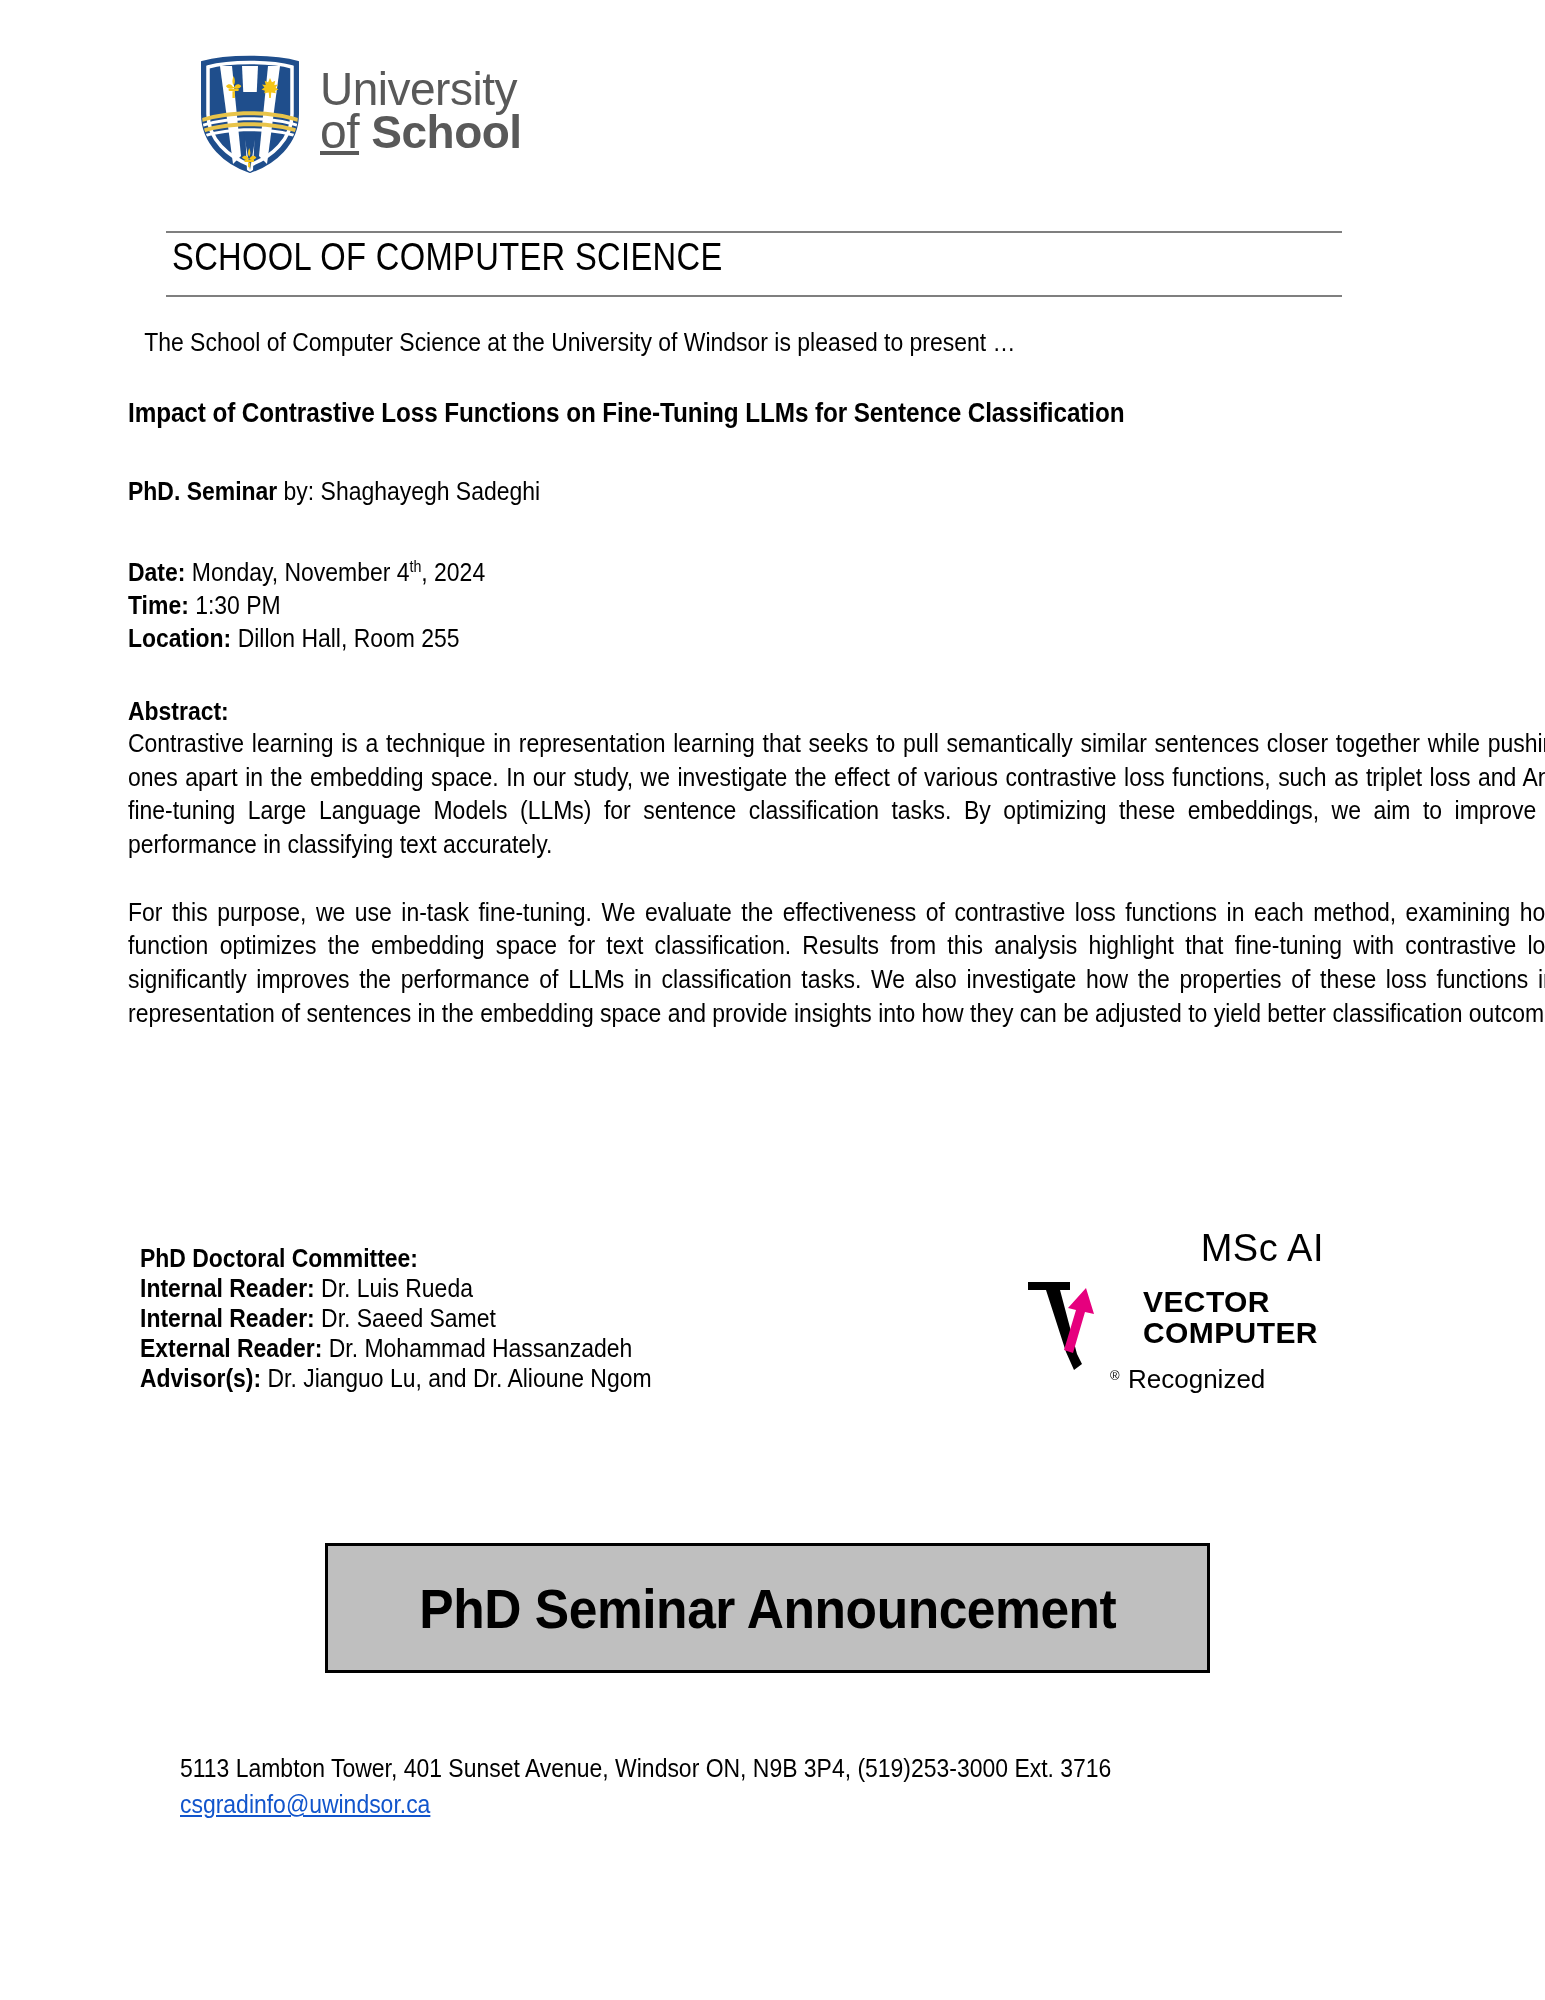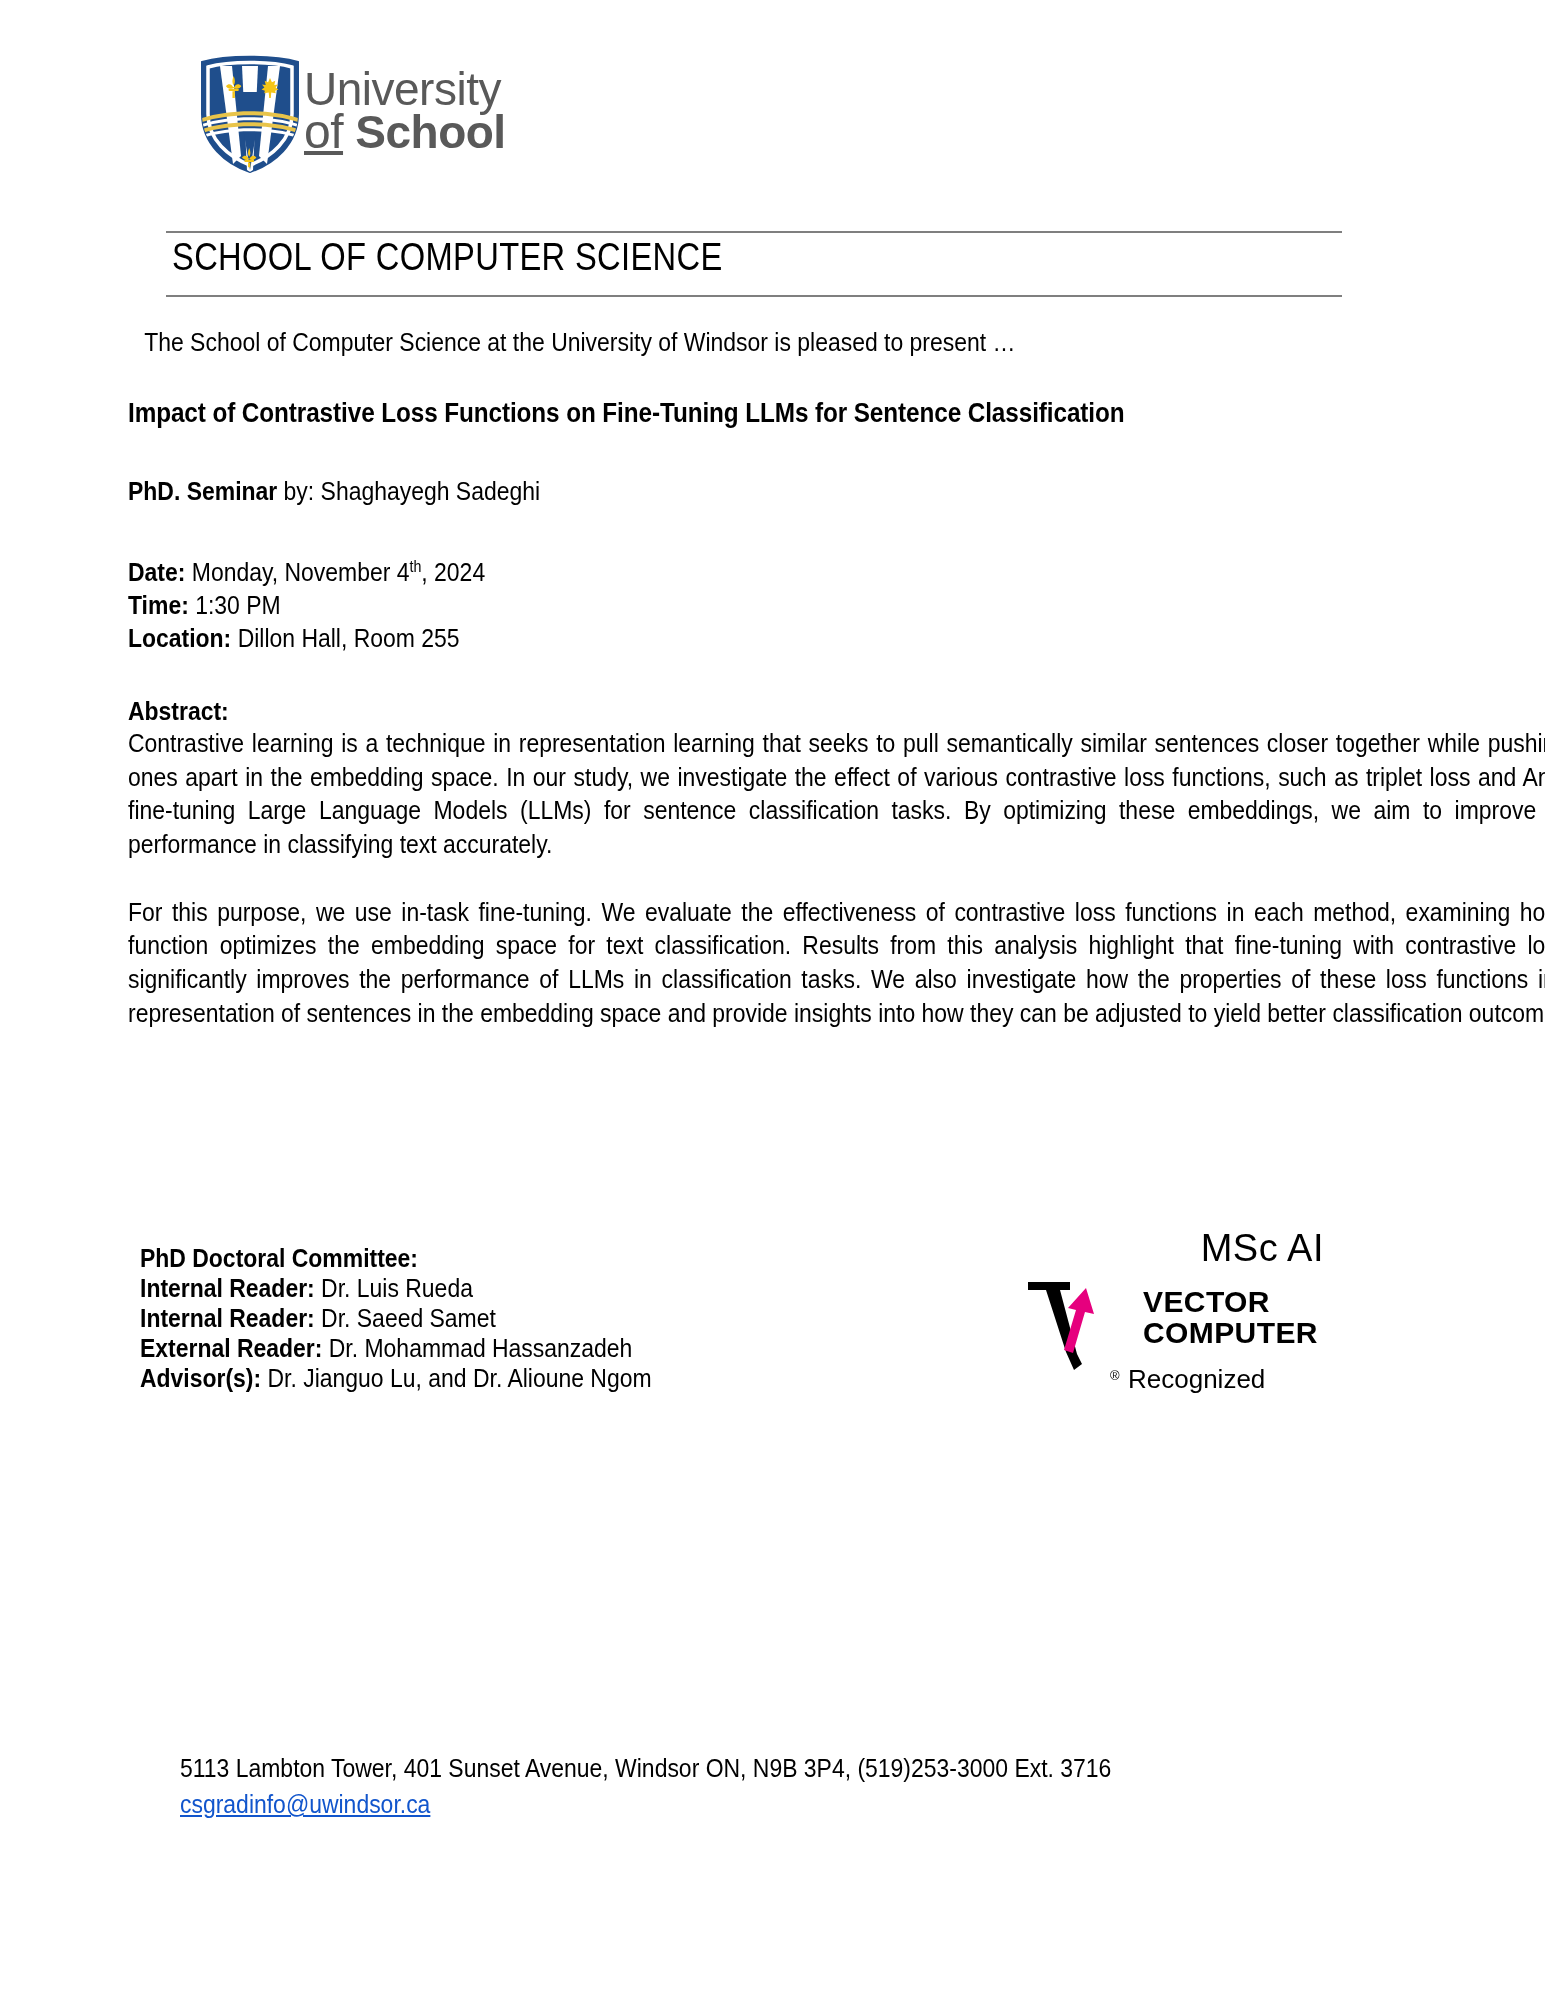--- a/index.html
+++ b/index.html
@@ -24,20 +24,21 @@
     box-sizing: border-box;
   }
 
   
   .logo-block {
     position: absolute;
     left: 196px;
     top: 52px;
     display: flex;
     align-items: center;
+    gap: 16px;
   }
   .logo-shield {
     width: 108px;
     height: 122px;
     display: block;
   }
   .logo-wordmark {
     display: flex;
     flex-direction: column;
     justify-content: center;
@@ -353,19 +354,22 @@
       </svg>
       <div class="vector-words">
         <div>VECTOR</div>
         <div>COMPUTER</div>
       </div>
       <span class="reg-mark">®</span>
       <span class="recognized">Recognized</span>
     </div>
   </div>
 
+  <div class="banner">
+    <span class="banner-text">PhD Seminar Announcement</span>
+  </div>
 
   <div class="footer narrow">
     <div class="addr">5113 Lambton Tower, 401 Sunset Avenue, Windsor ON, N9B 3P4, (519)253-3000 Ext. 3716</div>
     <a class="email" href="#">csgradinfo@uwindsor.ca</a>
   </div>
 
 </div>
 
 </body></html>

